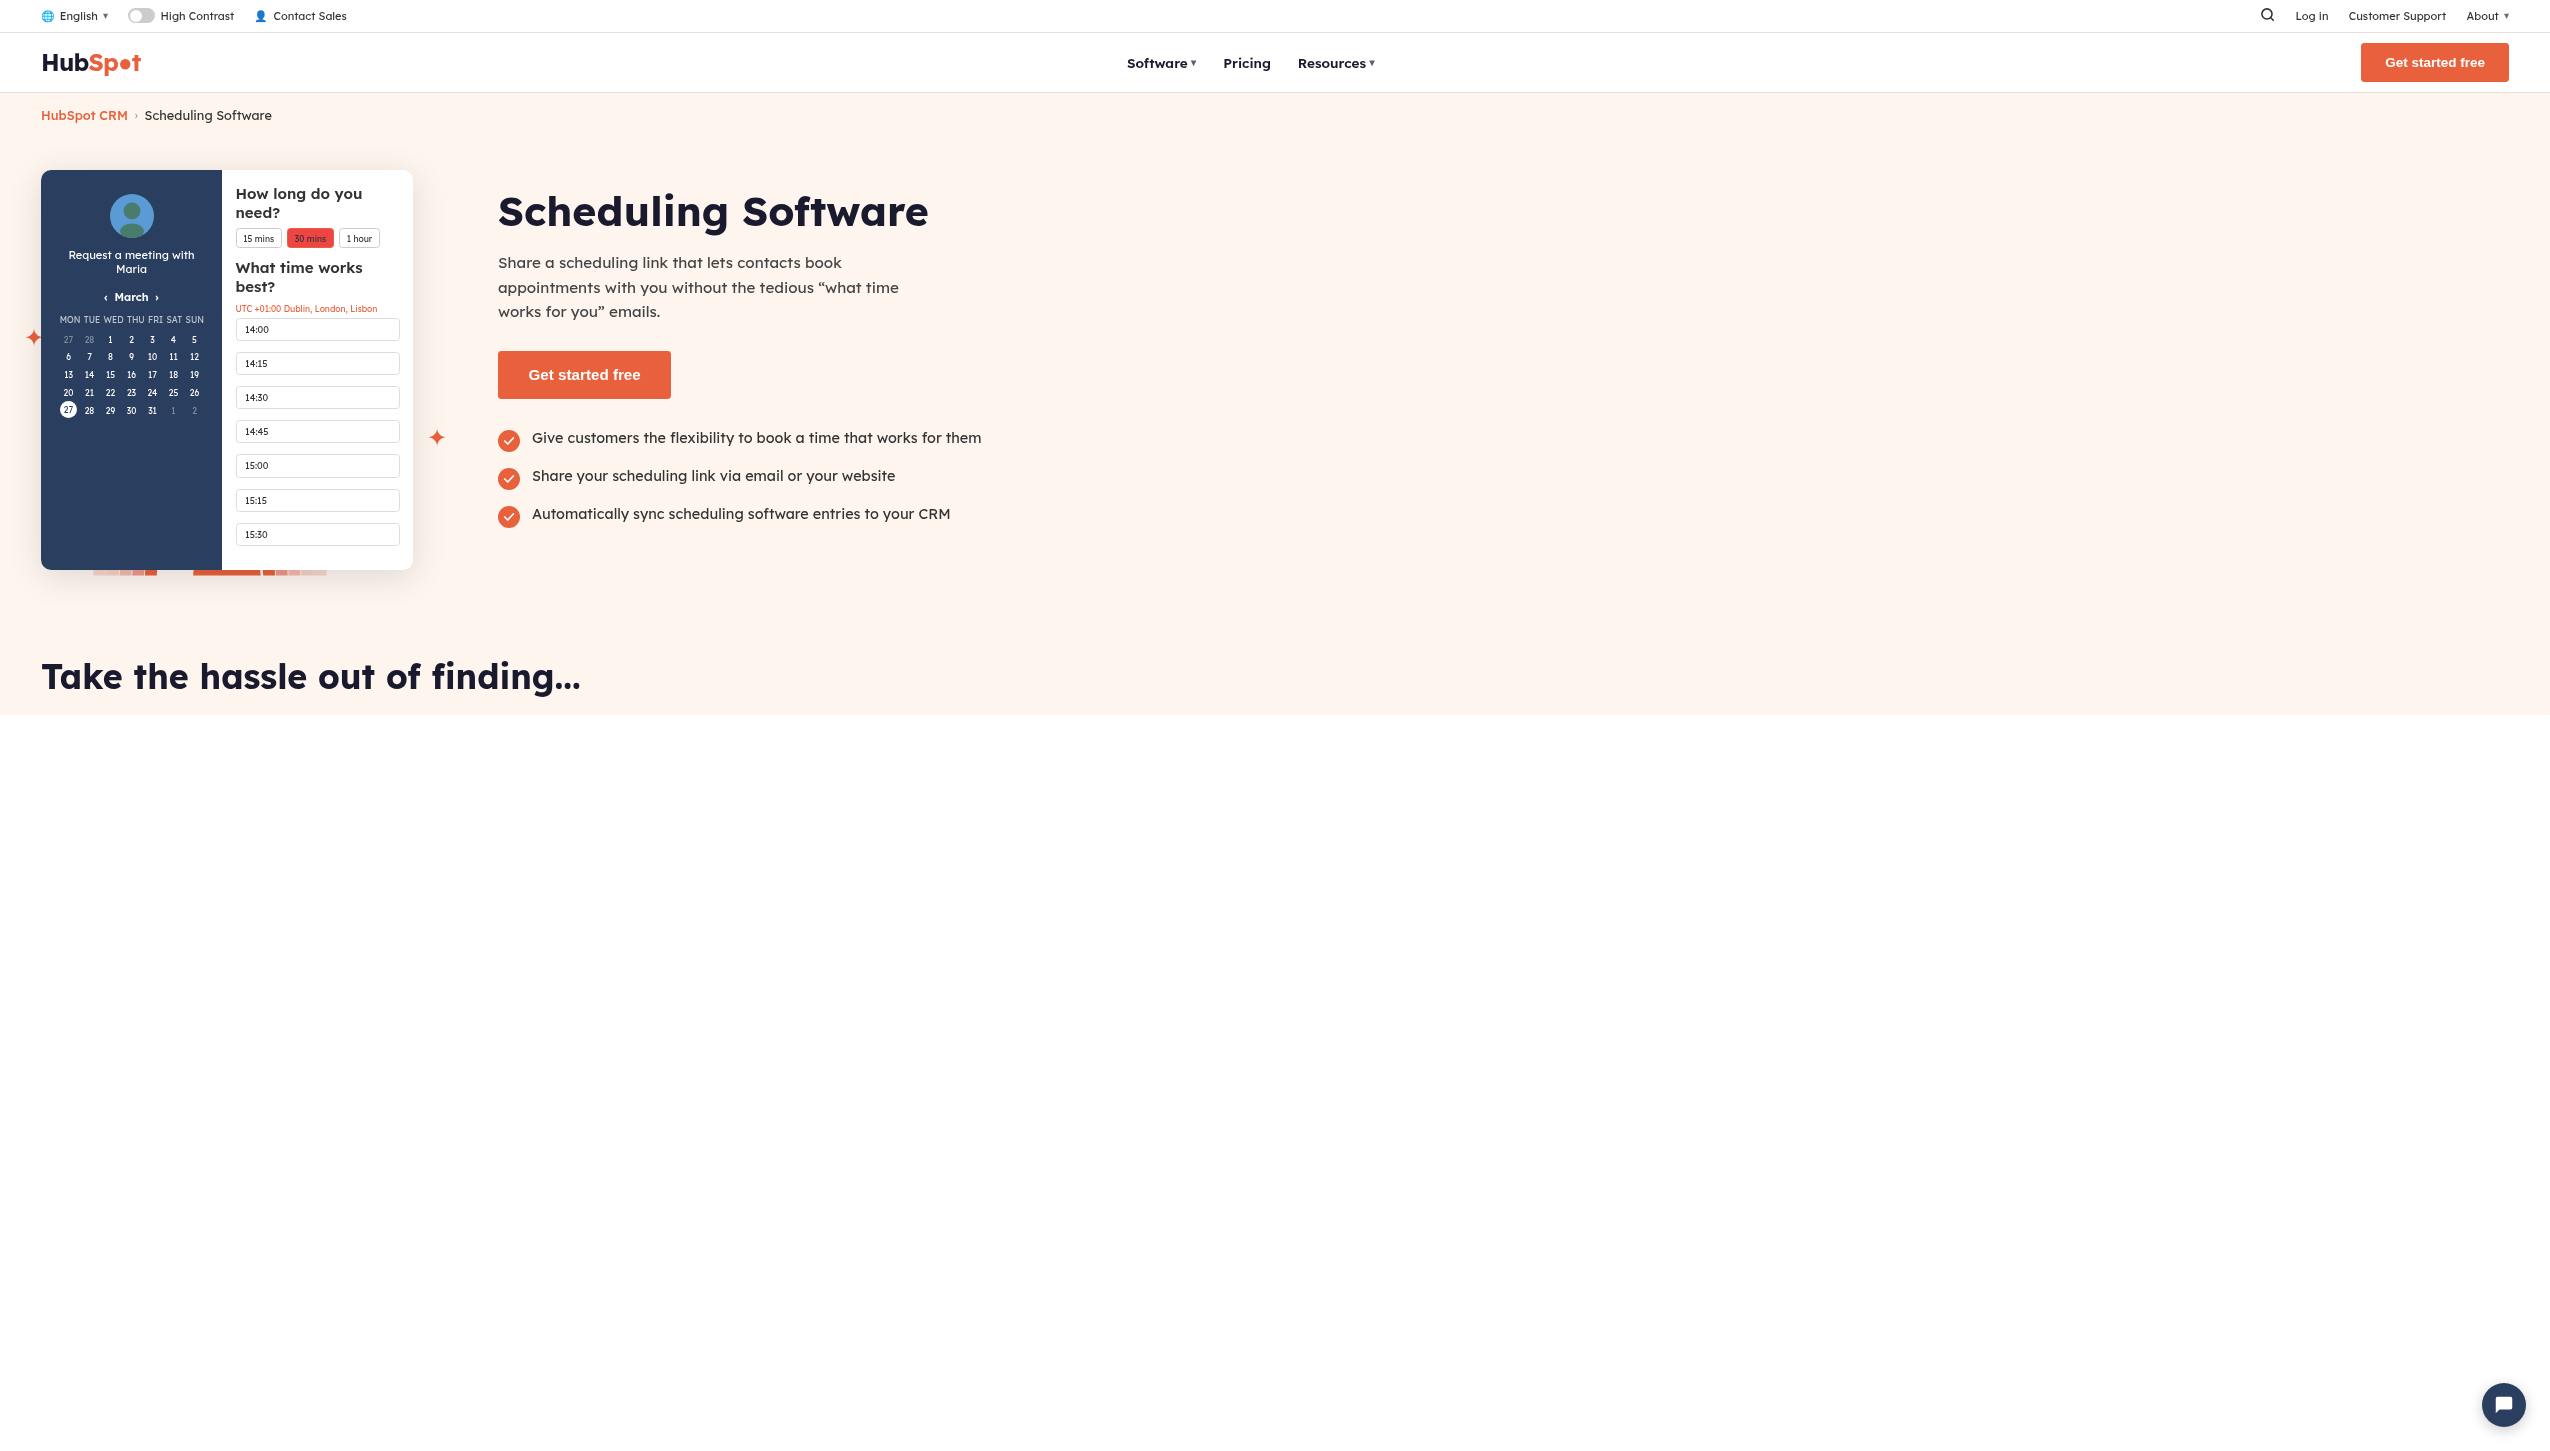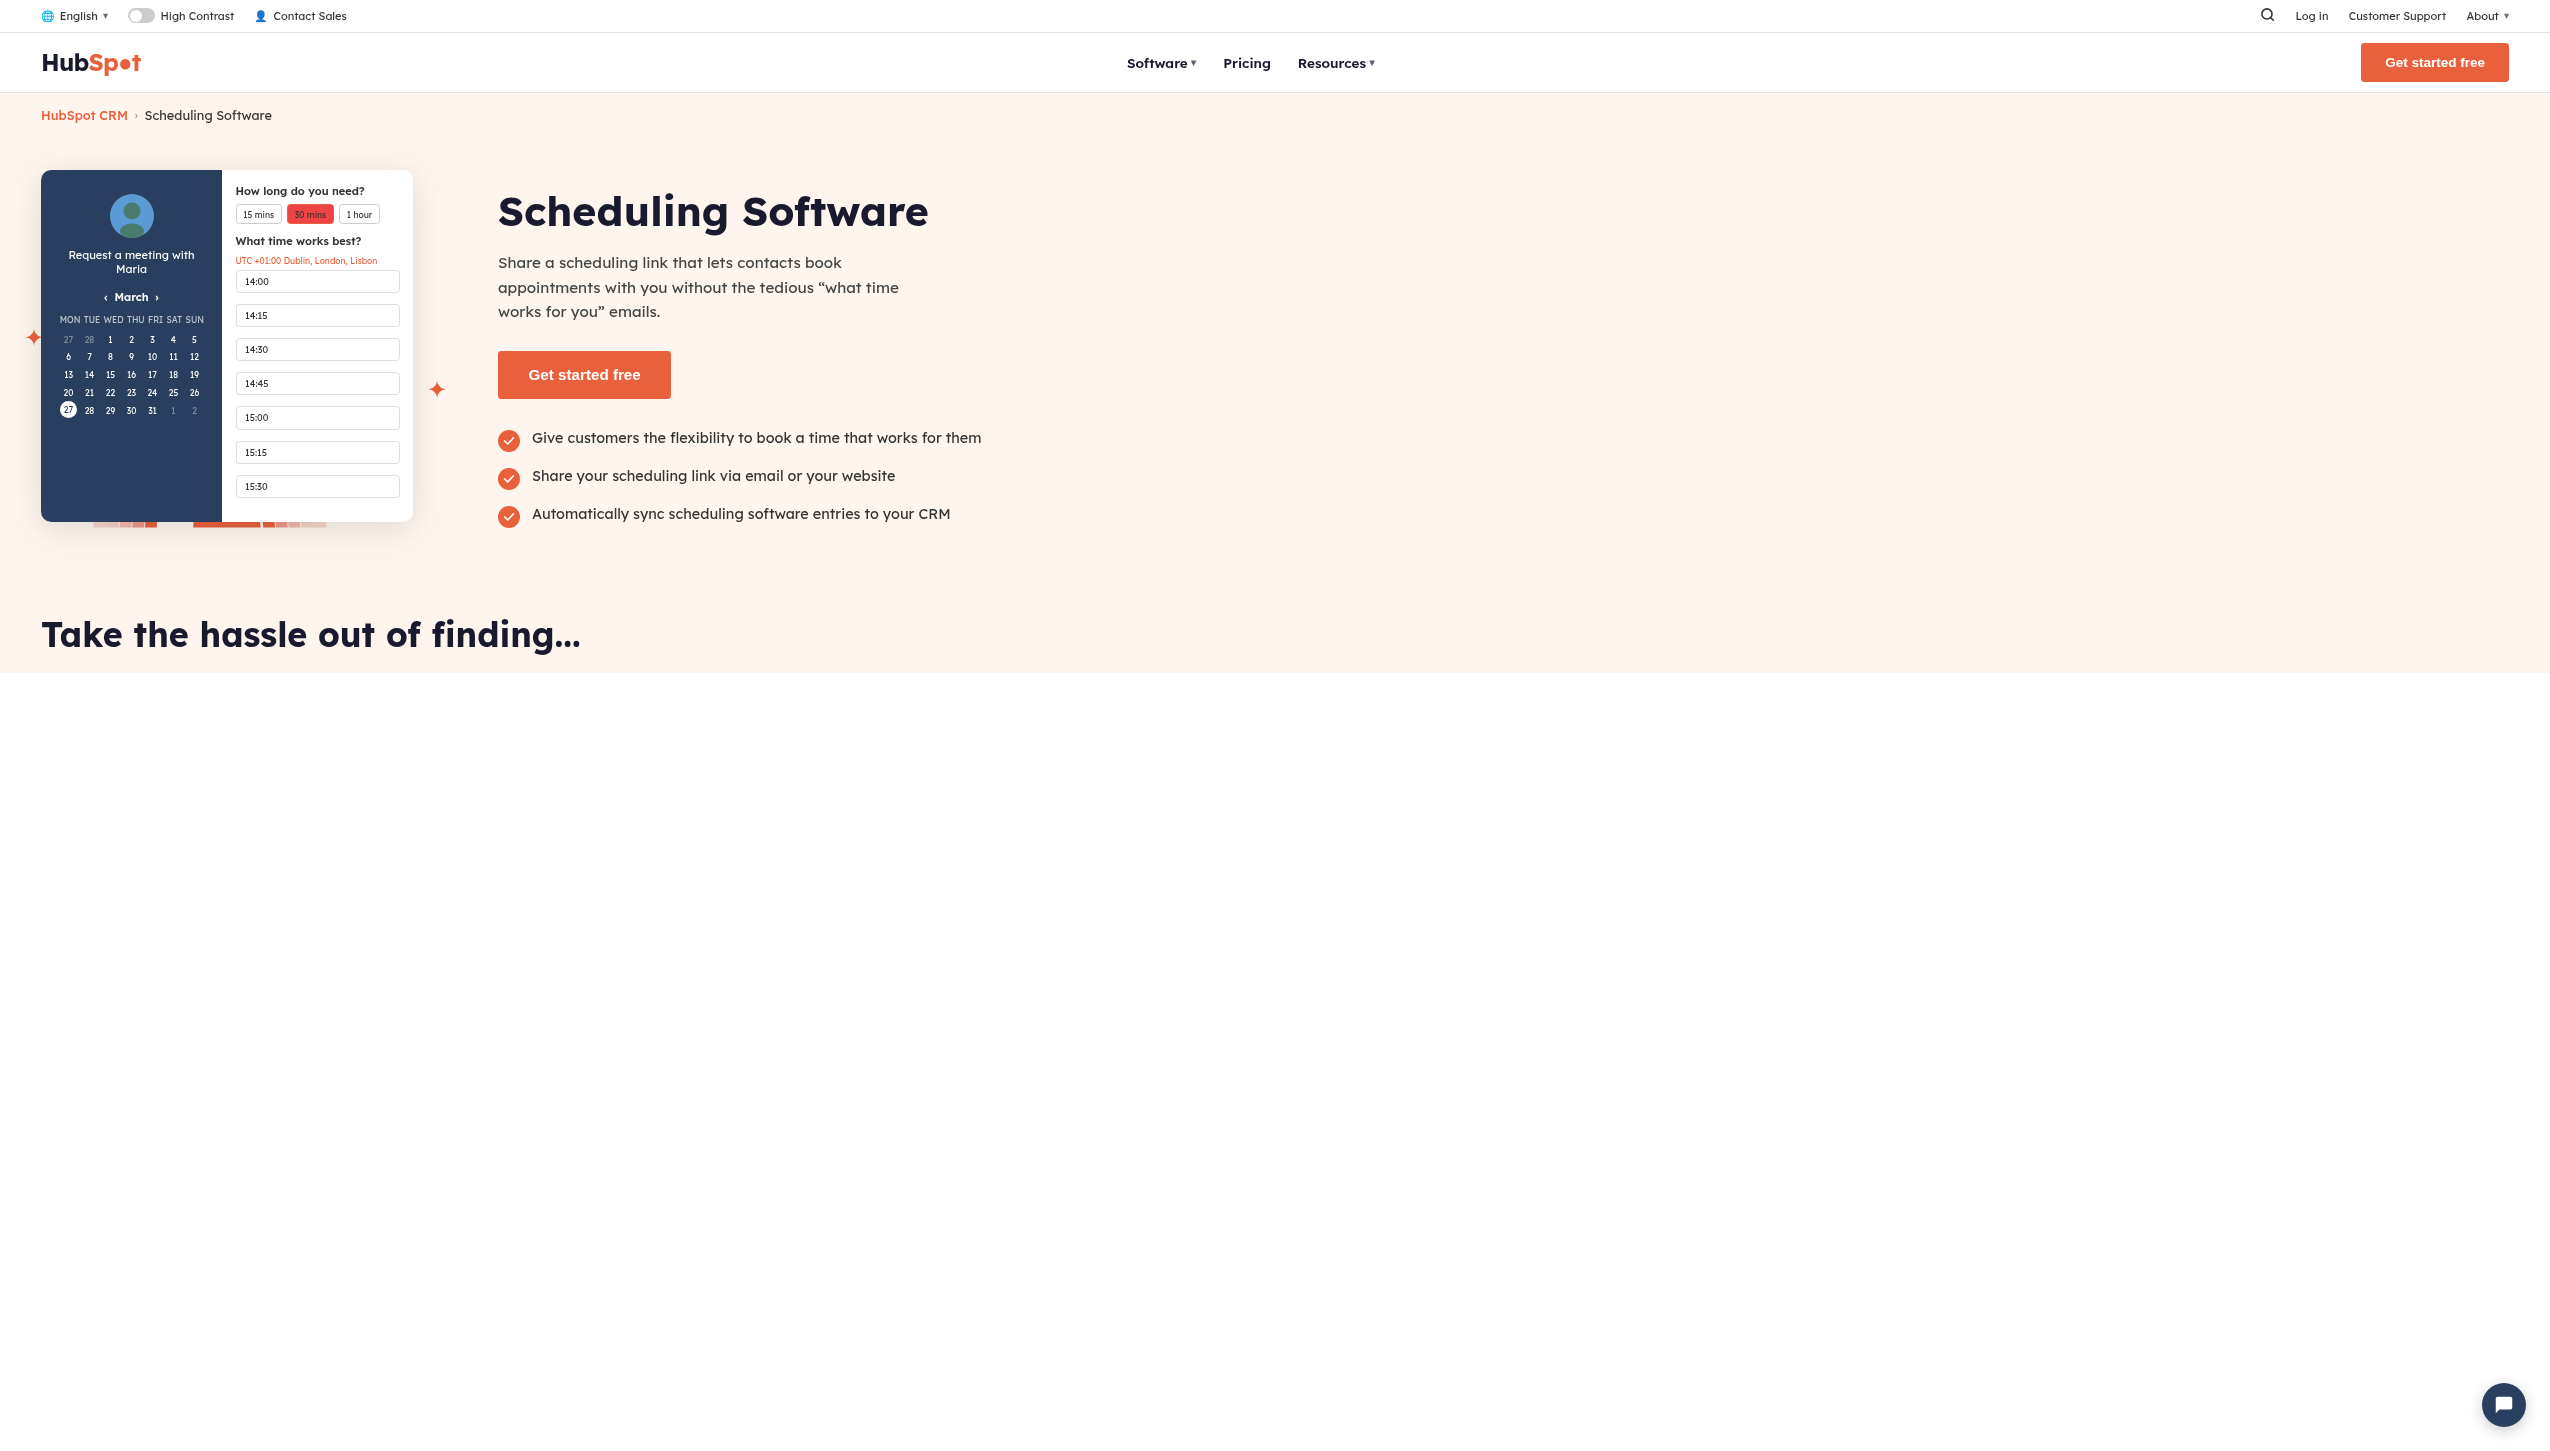--- a/index.html
+++ b/index.html
@@ -84,21 +84,21 @@
     .cal-days-header span { padding: 1.7px; }
     .cal-days { display: grid; grid-template-columns: repeat(7, 1fr); text-align: center; }
     .cal-days span { padding: 3.4px 1.7px; font-size: 8.5px; }
     .cal-days .today {
       background: #fff; color: #2a3f5f; border-radius: 50%;
       width: 17px; height: 17px; display: flex; align-items: center; justify-content: center;
       margin: 0 auto;
     }
     .cal-days .dim { opacity: 0.4; }
     .cal-right { display: inline-block; vertical-align: top; width: 210px; padding: 13.5px; background: #fff; }
-    .cal-question { font-size: 11px; font-weight: 600; color: #333; margin-bottom: 6.8px; }
+    .cal-question { font-size: 15px; font-weight: 600; color: #333; margin-bottom: 6.8px; }
     .cal-duration-btns { display: flex; gap: 5.1px; margin-bottom: 10.2px; }
     .cal-duration-btn { border: 0.8px solid #ccc; border-radius: 3.4px; padding: 3.4px 6.8px; font-size: 8.5px; cursor: pointer; color: #333; }
     .cal-duration-btn.active { border-color: #e8613c; background: #ef4444; }
     .cal-timezone { font-size: 8.5px; color: #e8613c; margin-bottom: 3.4px; }
     .cal-times { }
     .cal-time-slot { border: 0.8px solid #ddd; border-radius: 3.4px; padding: 5.1px 8.5px; font-size: 9.3px; color: #333; margin-bottom: 11px; cursor: pointer; }
 
     
     .deco-sparkle {
       position: absolute; font-size: 24px; color: #e8613c;

